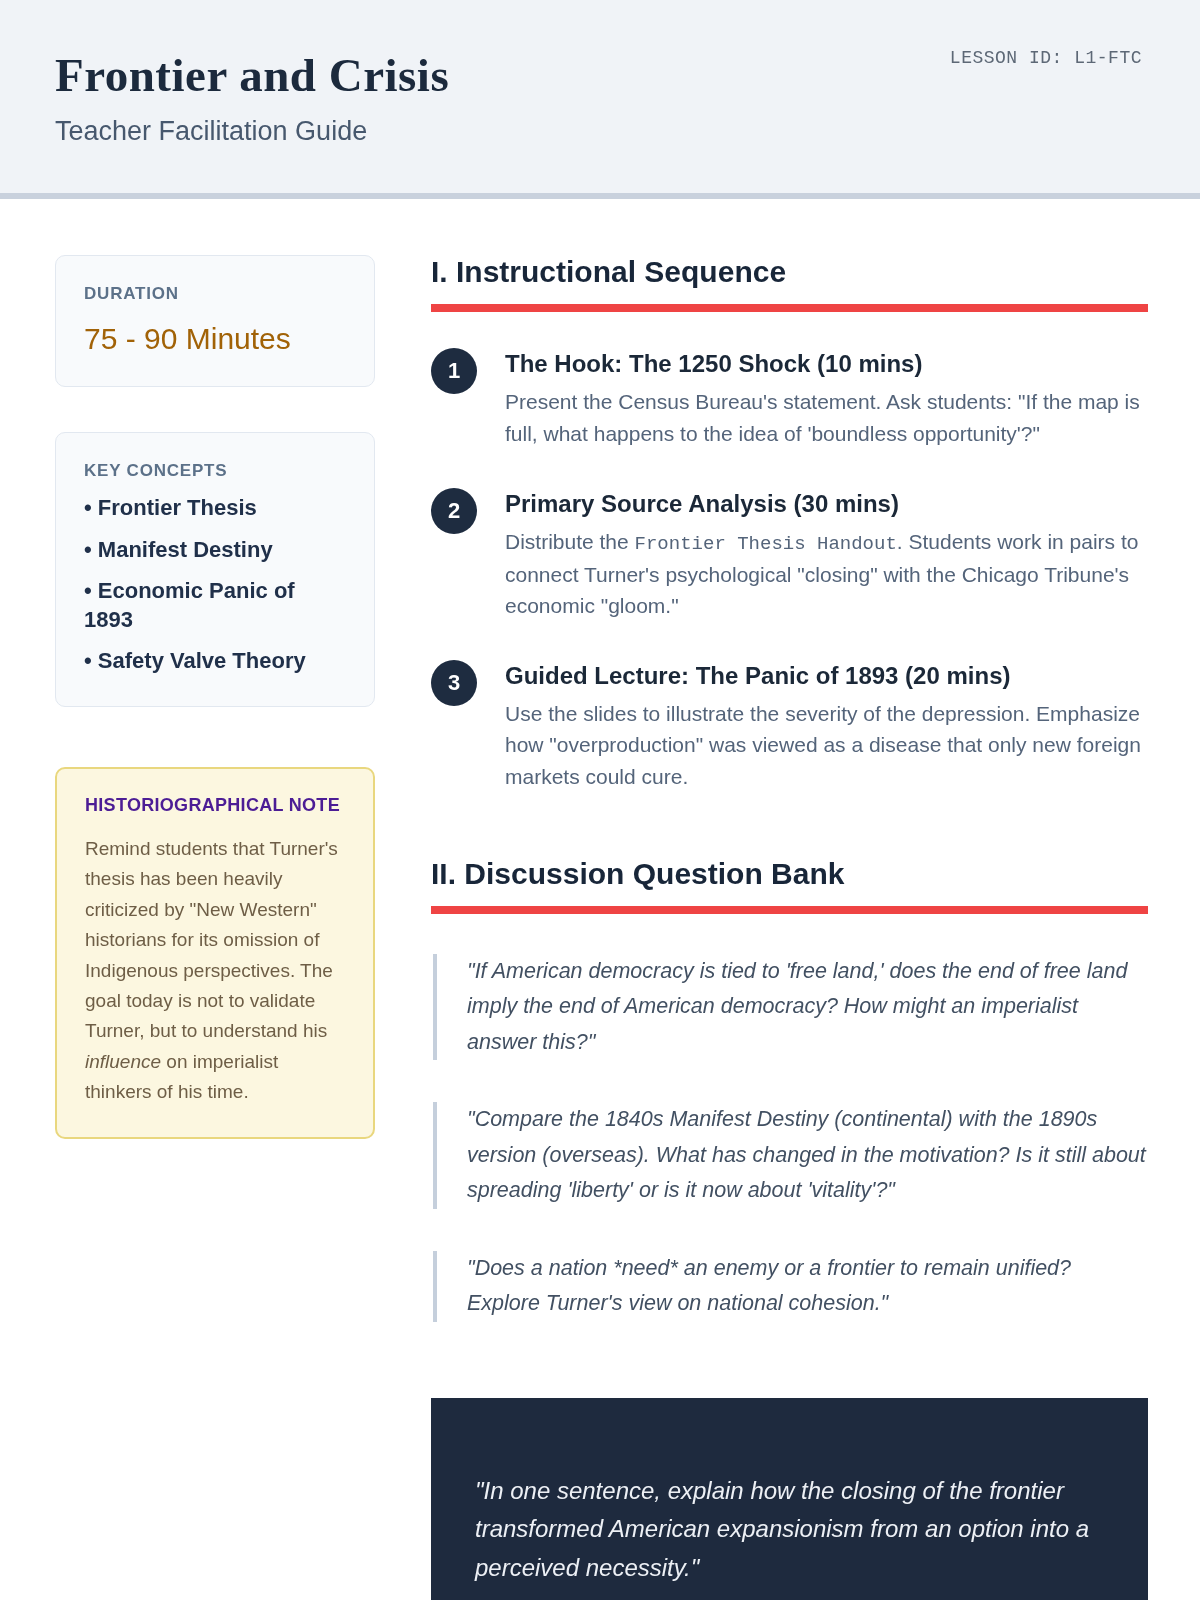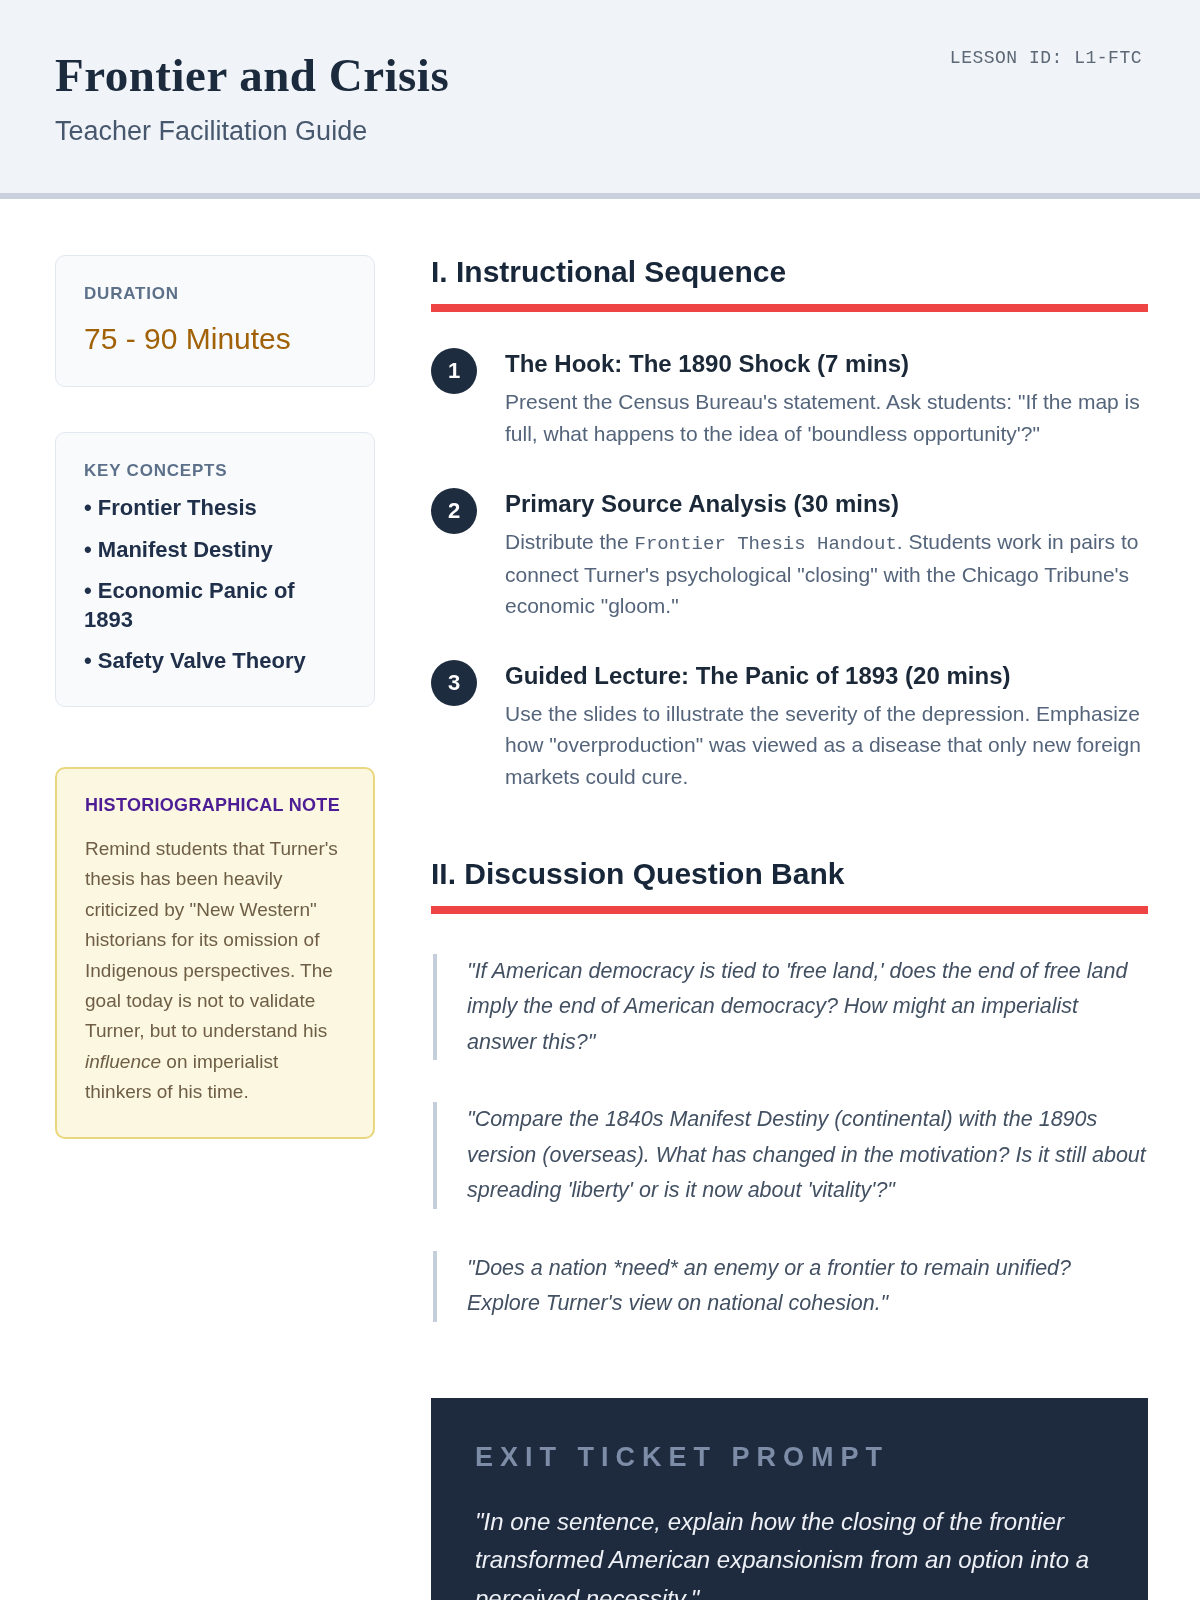--- a/index.html
+++ b/index.html
@@ -219,21 +219,21 @@
   <main class="main">
 
     <section>
       <h2 class="section-heading">I. Instructional Sequence</h2>
 
       <div class="steps">
 
         <div class="step">
           <div class="step-circle">1</div>
           <div>
-            <div class="step-title">The Hook: The 1890 Shock (7 mins)</div>
+            <div class="step-title">The Hook: The 1250 Shock (10 mins)</div>
             <p class="step-body"><span>Present the Census Bureau's statement. Ask students: "If the map is full, what happens to the idea of 'boundless opportunity'?"</span><span class="mono"></span><span></span></p>
           </div>
         </div>
 
         <div class="step">
           <div class="step-circle">2</div>
           <div>
             <div class="step-title">Primary Source Analysis (30 mins)</div>
             <p class="step-body"><span>Distribute the </span><span class="mono">Frontier Thesis Handout</span><span>. Students work in pairs to connect Turner's psychological "closing" with the Chicago Tribune's economic "gloom."</span></p>
           </div>
@@ -253,19 +253,18 @@
     <section class="section-2">
       <h2 class="section-heading">II. Discussion Question Bank</h2>
       <div class="quotes">
         <blockquote class="quote">"If American democracy is tied to 'free land,' does the end of free land imply the end of American democracy? How might an imperialist answer this?"</blockquote>
         <blockquote class="quote">"Compare the 1840s Manifest Destiny (continental) with the 1890s version (overseas). What has changed in the motivation? Is it still about spreading 'liberty' or is it now about 'vitality'?"</blockquote>
         <blockquote class="quote">"Does a nation *need* an enemy or a frontier to remain unified? Explore Turner's view on national cohesion."</blockquote>
       </div>
     </section>
 
     <section class="exit-card">
-      <div class="exit-title">EXIT TICKET PROMPT</div>
       <p class="exit-text">"In one sentence, explain how the closing of the frontier transformed American expansionism from an option into a perceived necessity."</p>
     </section>
 
   </main>
 
 </div>
 
 </body></html>

